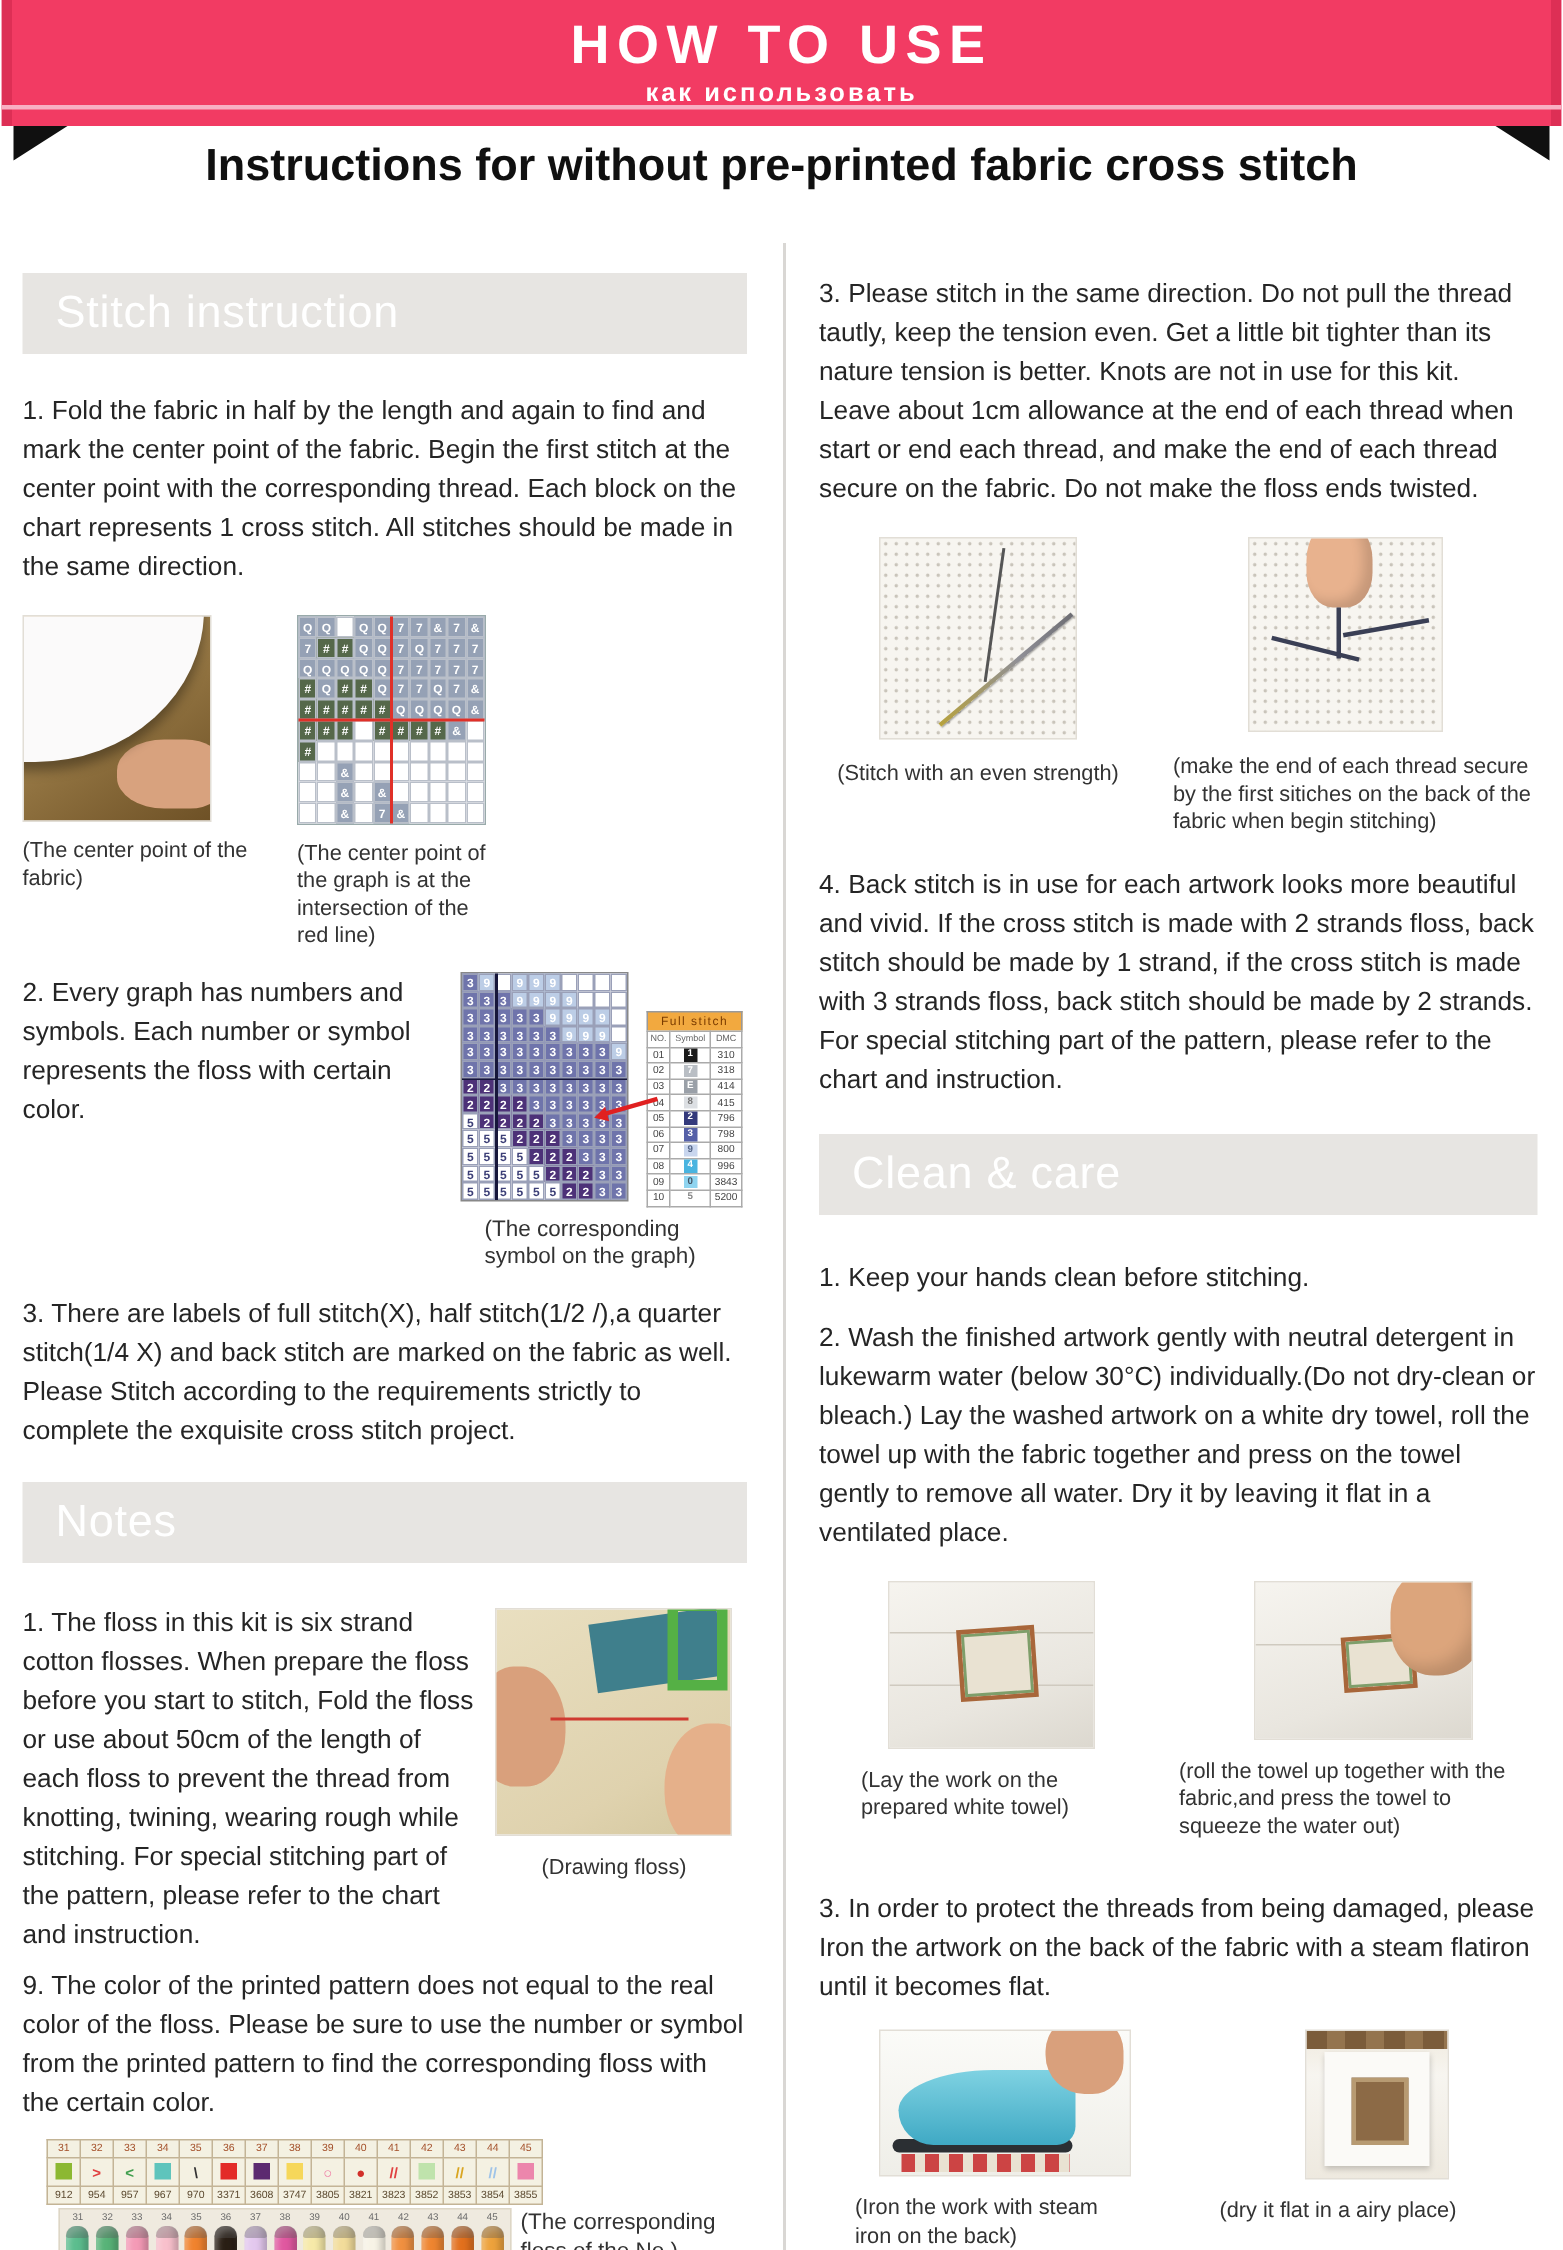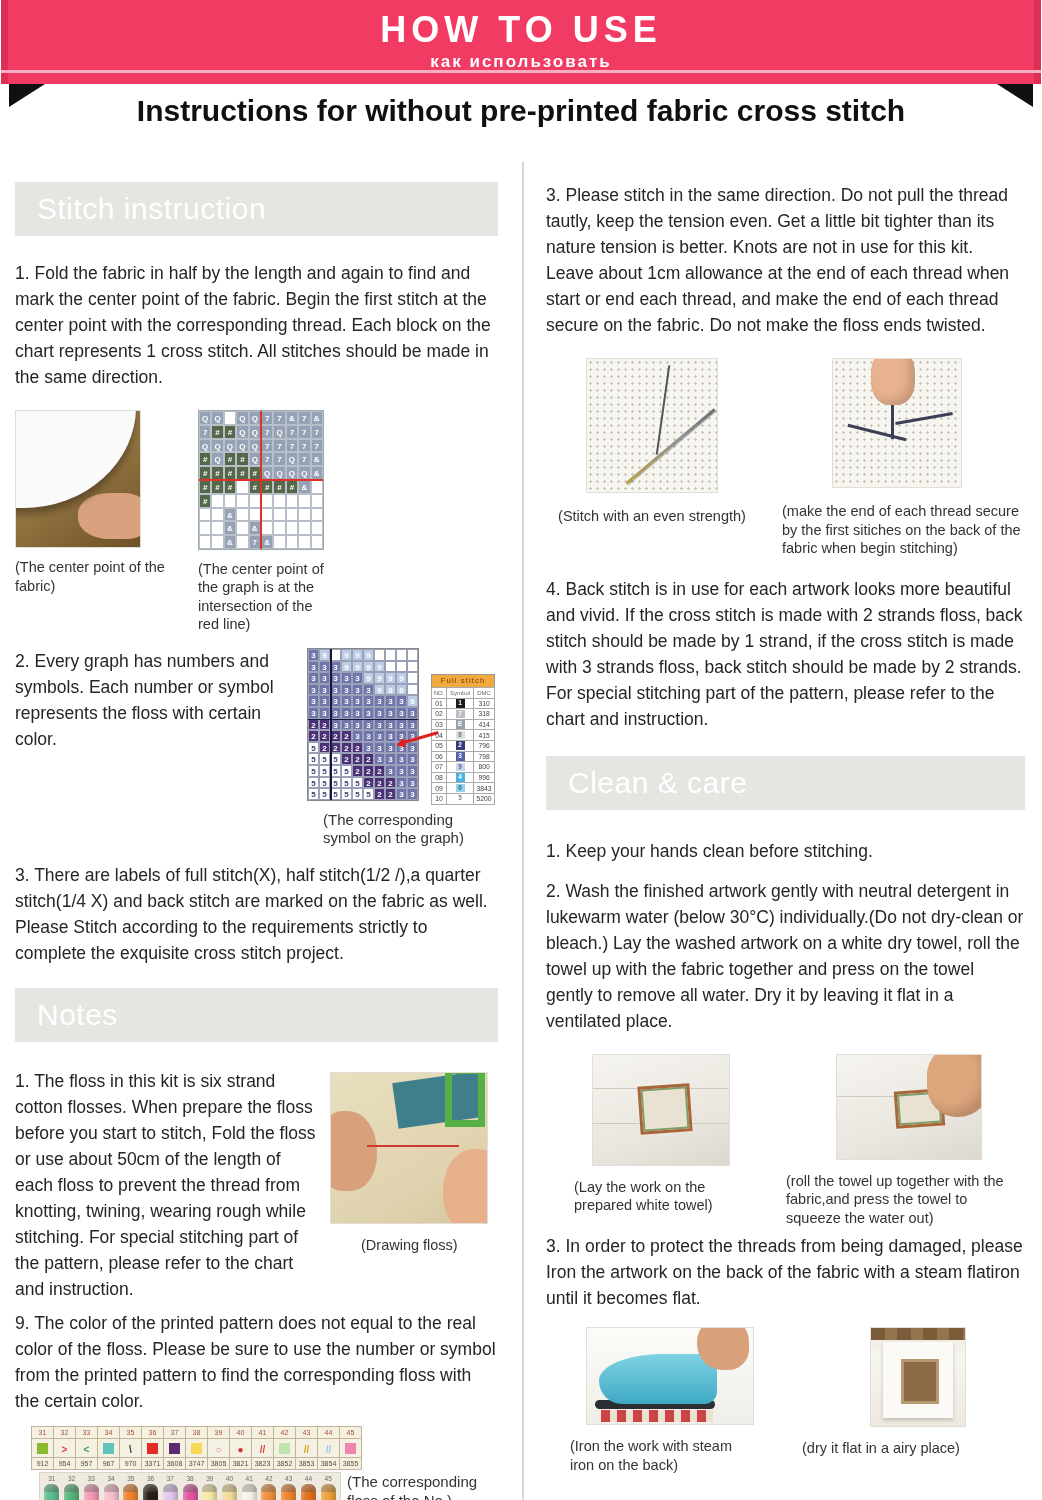--- a/index.html
+++ b/index.html
@@ -633,36 +633,36 @@
       <div class="fig" style="width:245px;margin-left:4px;">
         <div class="photo ph-towel" style="width:146px;height:106px;margin-left:56px;">
           <div class="crease" style="top:40%;"></div>
           <div class="art" style="left:40%;top:34%;width:34%;height:36%;"></div>
           <div class="hand"></div>
         </div>
         <div class="cap" style="margin-top:12px;width:236px;margin-left:6px;">(roll the towel up together with the fabric,and press the towel to squeeze the water out)</div>
       </div>
     </div>
 
-    <p class="body" style="margin-top:6px;">3. In order to protect the threads from being damaged, please Iron the artwork on the back of the fabric with a steam flatiron until it becomes flat.</p>
+    <p class="body" style="margin-top:32px;">3. In order to protect the threads from being damaged, please Iron the artwork on the back of the fabric with a steam flatiron until it becomes flat.</p>
 
     <div class="figrow" style="margin-top:16px;">
       <div class="fig" style="width:232px;">
         <div class="photo ph-iron" style="width:168px;height:98px;margin-left:40px;">
           <div class="cloth"></div>
           <div class="sole"></div>
           <div class="body"></div>
           <div class="hand"></div>
         </div>
         <div class="cap" style="margin-top:12px;width:176px;margin-left:24px;">(Iron the work with steam iron on the back)</div>
       </div>
       <div class="fig" style="width:240px;margin-left:6px;">
         <div class="photo ph-dry" style="width:96px;height:100px;margin-left:86px;">
           <div class="rail"></div>
           <div class="sheet"></div>
           <div class="pic"></div>
         </div>
-        <div class="cap" style="margin-top:12px;width:220px;margin-left:18px;">(dry it flat in a airy place)</div>
+        <div class="cap" style="margin-top:12px;width:220px;margin-left:29px;">(dry it flat in a airy place)</div>
       </div>
     </div>
 
   </section>
 </div>
 
 </body></html>

